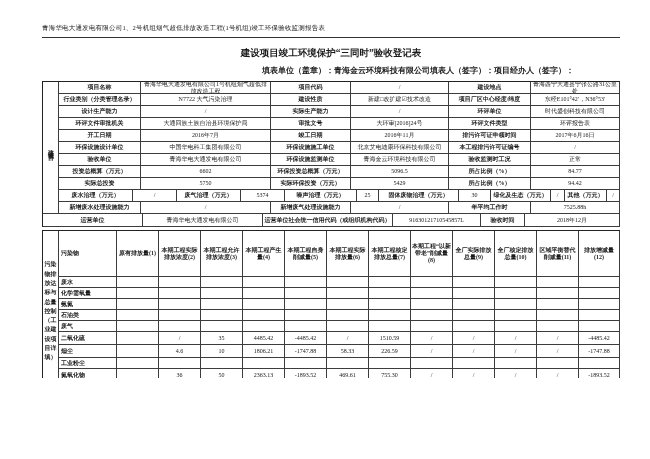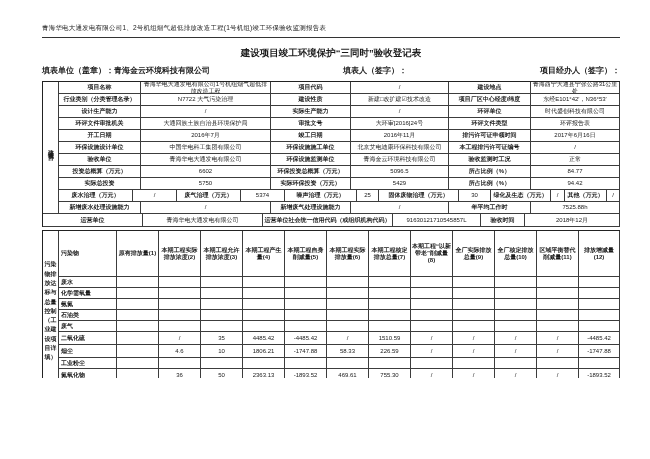--- a/index.html
+++ b/index.html
@@ -1,23 +1,23 @@
 <!DOCTYPE html>
 <html><head>
 <meta charset="utf-8">
 <style>
   html,body{margin:0;padding:0;background:#fff;}
   .page{position:relative;width:650px;height:378px;box-sizing:border-box;
         padding:24px 30px 11px 42px;background:#fff;overflow:hidden;
-        font-family:Liberation Sans, sans-serif;color:#1a1a1a;}
+        font-family:Liberation Serif, serif;color:#1a1a1a;}
   .doc-header{font-size:6.5px;letter-spacing:.2px;white-space:nowrap;}
   .hr{border-top:1px solid #333;margin:4px 0 9px 0;}
   .title{text-align:center;font-weight:bold;font-size:9.5px;margin-bottom:5px;}
-  .subline{display:flex;justify-content:space-between;font-size:8px;font-weight:bold;margin-bottom:5px;}
-  .subline .sp3{}
+  .subline{display:flex;justify-content:flex-end;font-size:8px;font-weight:bold;margin-bottom:5px;}
+  .subline .sp3{margin-right:46px;}
   .tbl{border-top:1px solid #222;border-left:1px solid #222;font-size:6px;line-height:1.15;background:#fff;position:relative;z-index:2;}
   .flexwrap{display:flex;}
   .rows{flex:1;display:flex;flex-direction:column;}
   .fr{display:flex;}
   .c{border-right:1px solid #3c3c3c;border-bottom:1px solid #3c3c3c;display:flex;
      align-items:center;justify-content:center;text-align:center;overflow:hidden;
      padding:0 1px;box-sizing:border-box;font-style:normal;}
   .lbl{font-weight:bold;}
   .h12{height:12px;}.h13{height:13px;}.h11{height:11px;}.hh{height:46px;}
   .vcell{width:16px;border-right:1px solid #3c3c3c;border-bottom:1px solid #3c3c3c;

